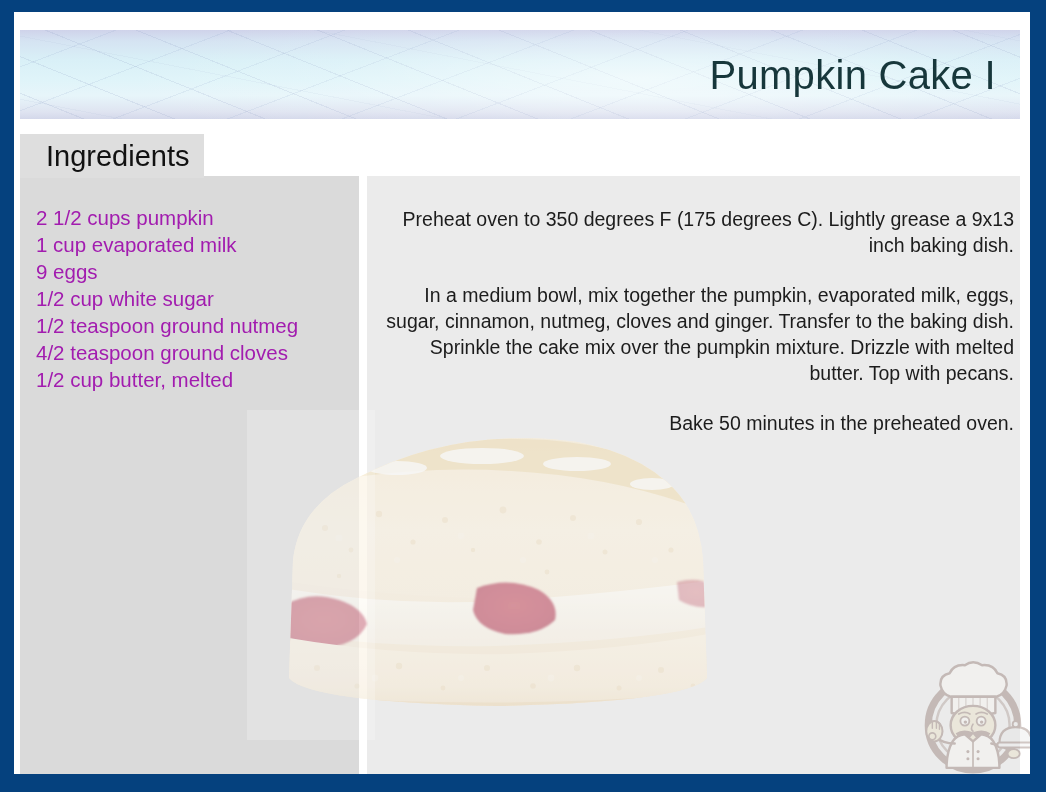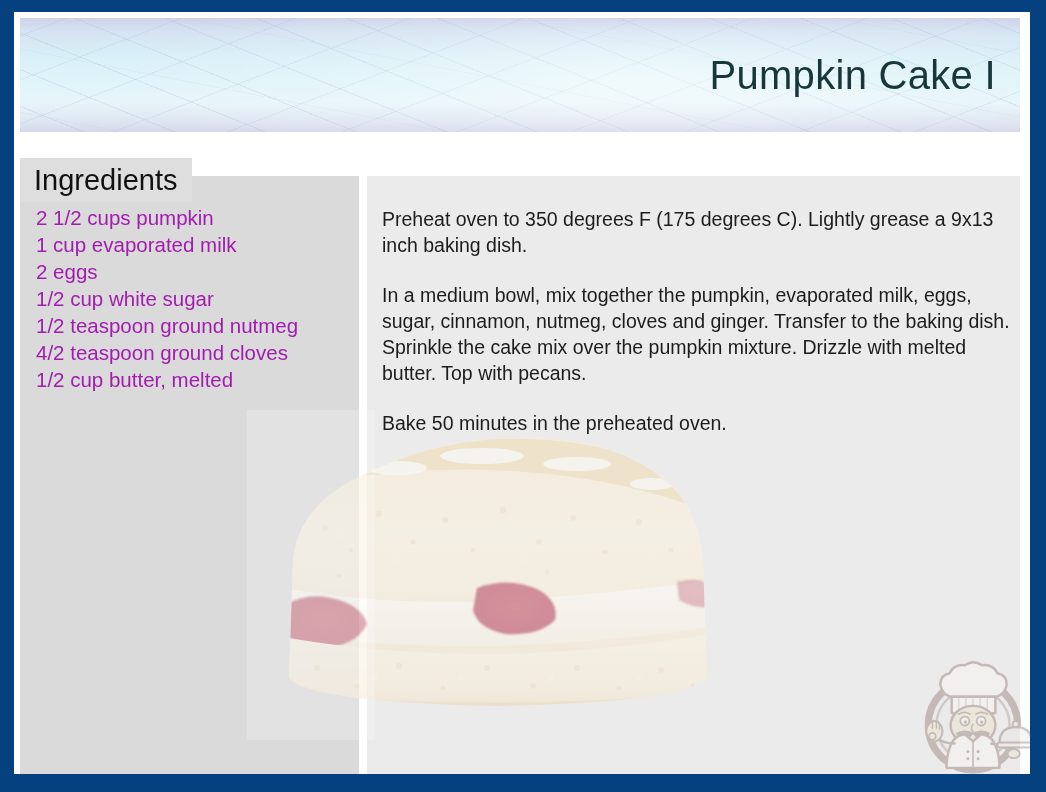--- a/index.html
+++ b/index.html
@@ -22,23 +22,23 @@
     border-top: 12px solid #05417e;
     border-bottom: 18px solid #05417e;
     box-sizing: border-box;
     overflow: hidden;
   }
 
   
   #banner {
     position: absolute;
     left: 6px;
-    top: 6px;
+    top: 18px;
     width: 1000px;
-    height: 114px;
+    height: 89px;
     overflow: hidden;
     background: linear-gradient(180deg,
         #cfd3ea 0%,
         #d5e3f2 12%,
         #d9f0f7 34%,
         #dff4f9 55%,
         #e7f5fa 74%,
         #dfe4f1 92%,
         #d4d8ea 100%);
   }
@@ -85,24 +85,23 @@
   }
 
   
   .tab {
     position: absolute;
     background: #dedede;
     color: #111111;
     font-size: 29px;
     font-weight: 400;
     line-height: 1;
-    padding: 8px 14px 7px 14px;
+    padding: 8px 14px 7px 26px;
     box-sizing: border-box;
     z-index: 4;
-    margin-top: 24px;
   }
   #tab-ingredients { left: 6px;   top: 122px; }
   #tab-directions  { left: 346px; top: 122px; }
 
   
   .panel {
     position: absolute;
     box-sizing: border-box;
     z-index: 1;
   }
@@ -139,20 +138,21 @@
     left: 368px;
     top: 194px;
     width: 632px;
     z-index: 5;
     font-size: 19.5px;
     line-height: 26px;
     color: #1c1c1c;
   }
   #directions-body p {
     margin: 0 0 24px 0;
+    text-align: right;
   }
   #directions-body p:last-child { margin-bottom: 0; }
 
   
   #cake-photo {
     position: absolute;
     left: 233px;
     top: 398px;
     width: 500px;
     height: 330px;
@@ -296,21 +296,21 @@
         </g>
       </g>
 
       <rect x="0" y="0" width="128" height="330" fill="#ffffff" opacity="0.22"></rect>
     </svg>
   </div>
 
   <div id="ingredient-list">
     <div class="ing-item">2 1/2 cups pumpkin</div>
     <div class="ing-item">1 cup evaporated milk</div>
-    <div class="ing-item">2 eggs</div>
+    <div class="ing-item">9 eggs</div>
     <div class="ing-item">1/2 cup white sugar</div>
     <div class="ing-item">1/2 teaspoon ground nutmeg</div>
     <div class="ing-item">4/2 teaspoon ground cloves</div>
     <div class="ing-item">1/2 cup butter, melted</div>
   </div>
 
   <div id="directions-body">
     <p>Preheat oven to 350 degrees F (175 degrees C). Lightly grease a 9x13 inch baking dish.</p>
     <p>In a medium bowl, mix together the pumpkin, evaporated milk, eggs, sugar, cinnamon, nutmeg, cloves and ginger. Transfer to the baking dish. Sprinkle the cake mix over the pumpkin mixture. Drizzle with melted butter. Top with pecans.</p>
     <p>Bake 50 minutes in the preheated oven.</p>

